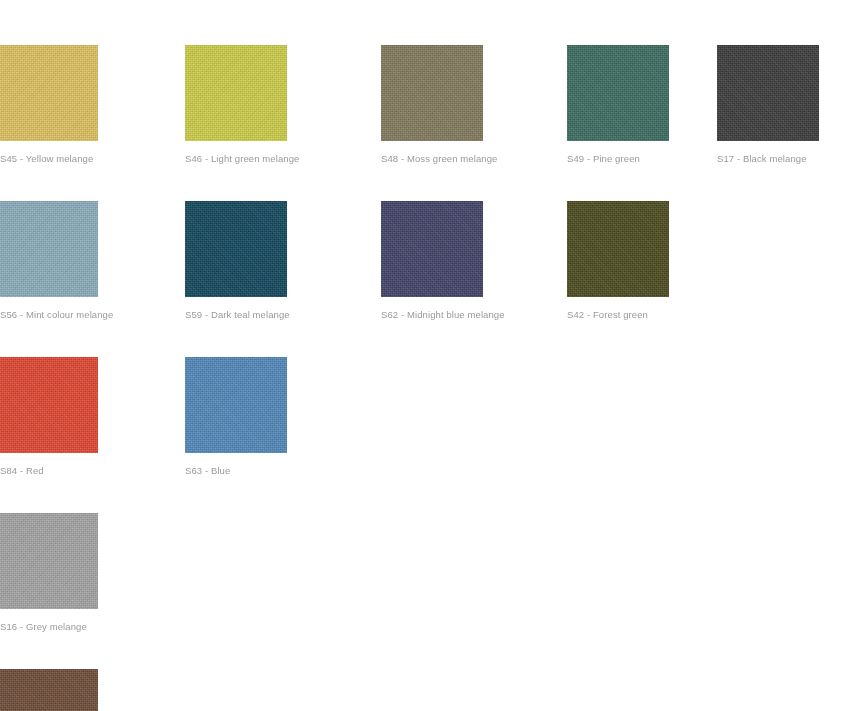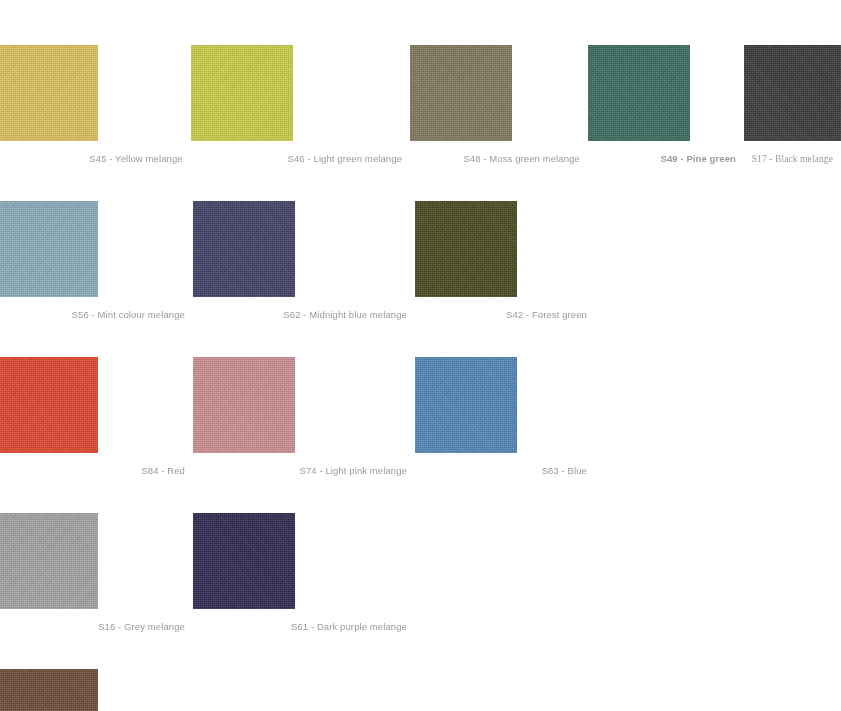--- a/index.html
+++ b/index.html
@@ -36,23 +36,22 @@
   }
 
   .swatch-row {
     display: flex;
     width: 841px;
     margin-bottom: 36px;
   }
 
   .swatch-cell {
     width: 187px;
-    margin-right: 8px;
+    margin-right: 0;
     position: relative;
-    text-align: right;
   }
 
   .swatch-chip {
     width: 98px;
     height: 96px;
     position: relative;
     overflow: hidden;
   }
 
   
@@ -79,24 +78,24 @@
     font-size: 9.5px;
     color: #9a9a9a;
     margin-top: 12px;
     line-height: 12px;
     letter-spacing: 0.1px;
     white-space: nowrap;
   }
 
   
   .swatch-cell:nth-child(1) { width: 185px; }
-  .swatch-cell:nth-child(2) { width: 214px; }
-  .swatch-cell:nth-child(3) { width: 172px; }
-  .swatch-cell:nth-child(4) { width: 150px; font-weight: bold; }
-  .swatch-cell:nth-child(5) { width: 89px; font-family: Liberation Serif, serif; }
+  .swatch-cell:nth-child(2) { width: 196px; }
+  .swatch-cell:nth-child(3) { width: 186px; }
+  .swatch-cell:nth-child(4) { width: 150px; }
+  .swatch-cell:nth-child(5) { width: 89px; }
 
   .swatch-cell:nth-child(2) .swatch-chip,
   .swatch-cell:nth-child(3) .swatch-chip,
   .swatch-cell:nth-child(4) .swatch-chip,
   .swatch-cell:nth-child(5) .swatch-chip { width: 102px; }
 </style>
 </head>
 <body>
 
 <div id="page-title">SYNERGY</div>
@@ -141,20 +140,27 @@
     </div>
     <div class="swatch-row">
       <div class="swatch-cell">
         <div class="swatch-chip" style="background: rgb(138, 172, 186);">
           <div class="tex"></div>
           <div class="tex2"></div>
         </div>
         <div class="swatch-label">S56 - Mint colour melange</div>
       </div>
       <div class="swatch-cell">
+        <div class="swatch-chip" style="background: rgb(17, 71, 92);">
+          <div class="tex"></div>
+          <div class="tex2"></div>
+        </div>
+        <div class="swatch-label">S59 - Dark teal melange</div>
+      </div>
+      <div class="swatch-cell">
         <div class="swatch-chip" style="background: rgb(65, 65, 103);">
           <div class="tex"></div>
           <div class="tex2"></div>
         </div>
         <div class="swatch-label">S62 - Midnight blue melange</div>
       </div>
       <div class="swatch-cell">
         <div class="swatch-chip" style="background: rgb(74, 74, 30);">
           <div class="tex"></div>
           <div class="tex2"></div>
@@ -164,49 +170,35 @@
     </div>
     <div class="swatch-row">
       <div class="swatch-cell">
         <div class="swatch-chip" style="background: rgb(224, 69, 48);">
           <div class="tex"></div>
           <div class="tex2"></div>
         </div>
         <div class="swatch-label">S84 - Red</div>
       </div>
       <div class="swatch-cell">
-        <div class="swatch-chip" style="background: rgb(204, 143, 146);">
-          <div class="tex"></div>
-          <div class="tex2"></div>
-        </div>
-        <div class="swatch-label">S74 - Light pink melange</div>
-      </div>
-      <div class="swatch-cell">
         <div class="swatch-chip" style="background: rgb(80, 135, 184);">
           <div class="tex"></div>
           <div class="tex2"></div>
         </div>
         <div class="swatch-label">S63 - Blue</div>
       </div>
     </div>
     <div class="swatch-row">
       <div class="swatch-cell">
         <div class="swatch-chip" style="background: rgb(163, 163, 163);">
           <div class="tex"></div>
           <div class="tex2"></div>
         </div>
         <div class="swatch-label">S16 - Grey melange</div>
       </div>
-      <div class="swatch-cell">
-        <div class="swatch-chip" style="background: rgb(48, 42, 80);">
-          <div class="tex"></div>
-          <div class="tex2"></div>
-        </div>
-        <div class="swatch-label">S61 - Dark purple melange</div>
-      </div>
     </div>
     <div class="swatch-row">
       <div class="swatch-cell">
         <div class="swatch-chip" style="background: rgb(110, 76, 56);">
           <div class="tex"></div>
           <div class="tex2"></div>
         </div>
       </div>
     </div>
   </div>

